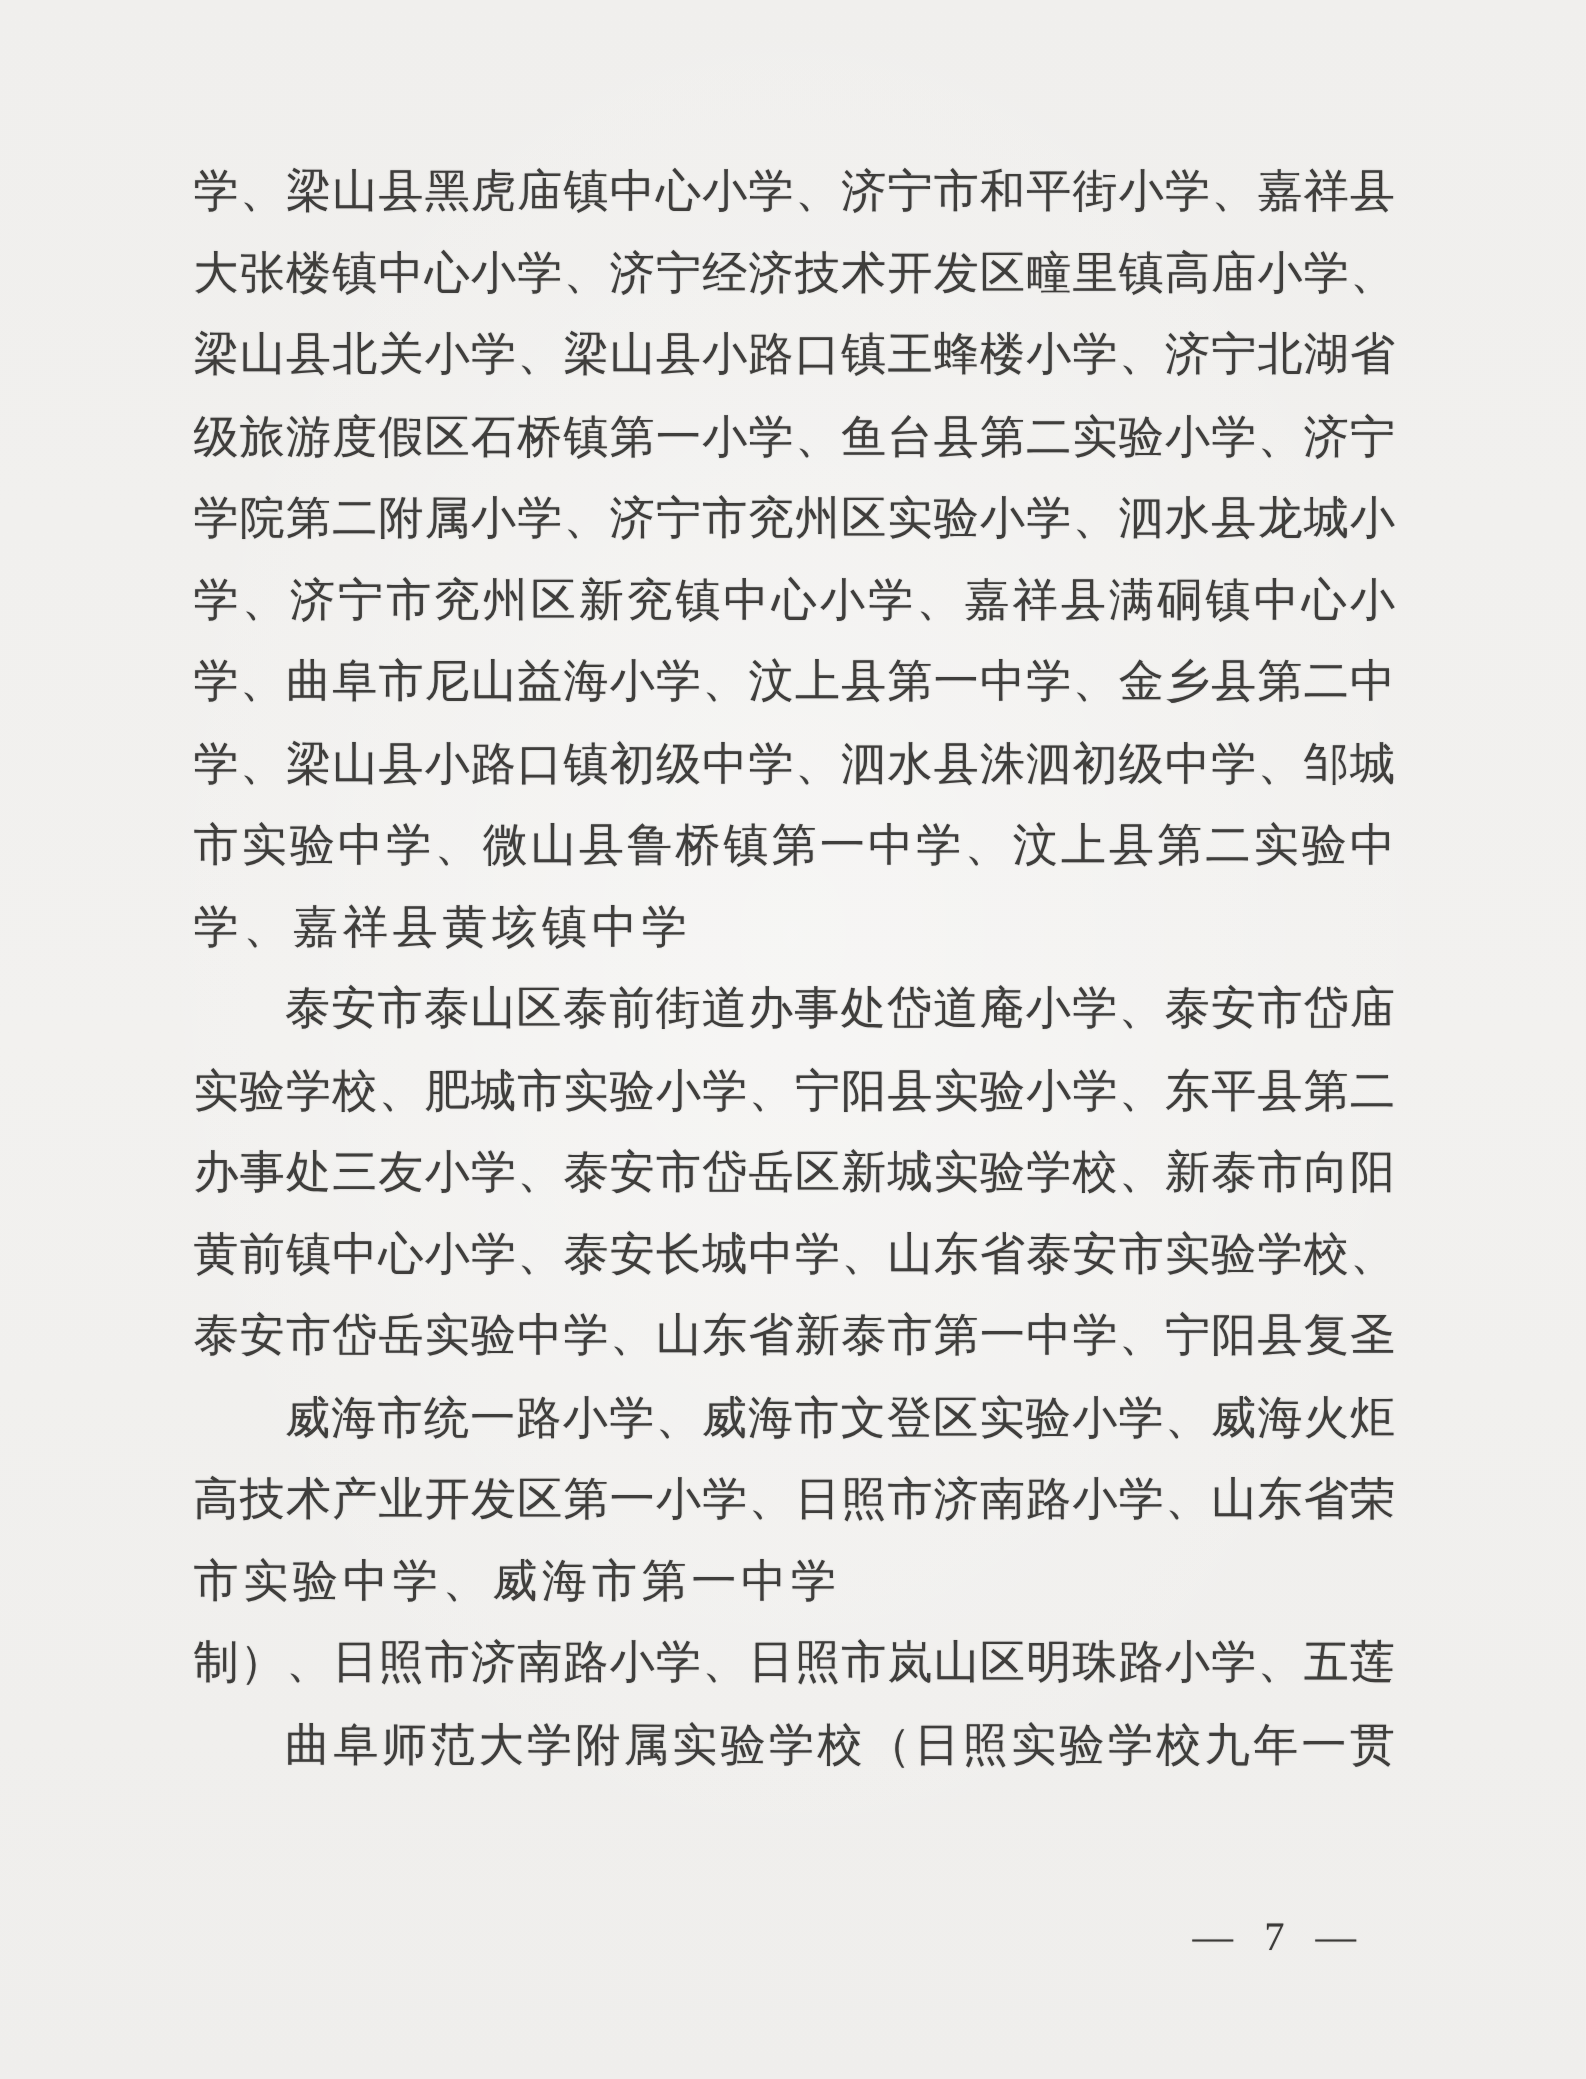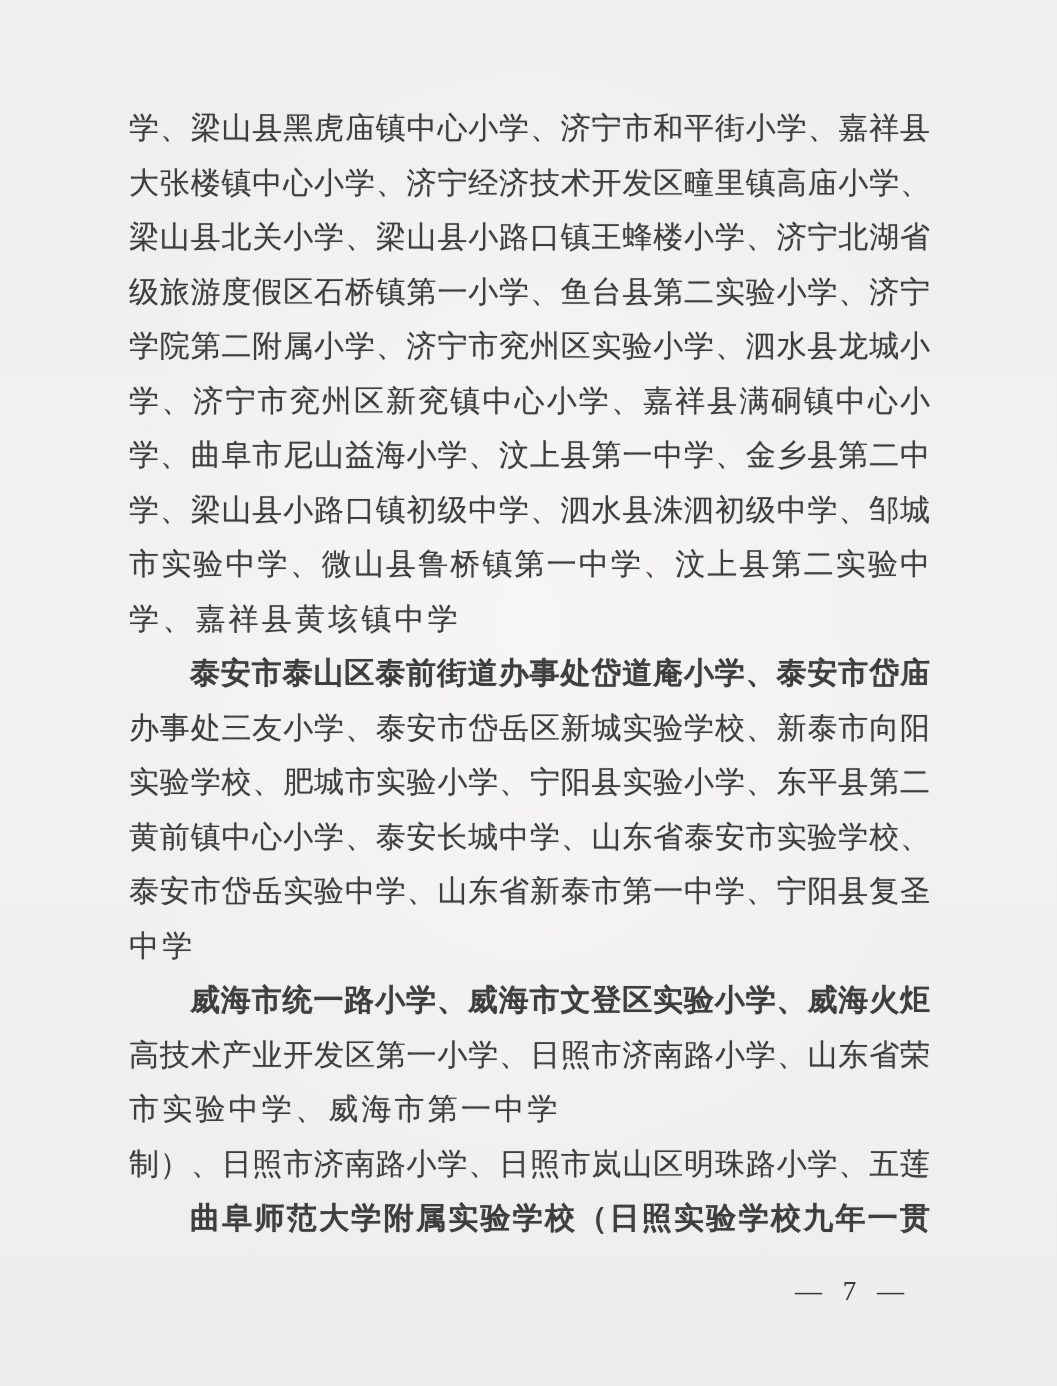--- a/index.html
+++ b/index.html
@@ -36,21 +36,20 @@
     width: 100%;
     line-height: 54.5px;
     height: 54.5px;
     text-align: justify;
     text-align-last: justify;
     text-justify: inter-character;
     overflow: hidden;
   }
   .line.indent {
     padding-left: 61px;
-    font-weight: bold;
   }
   .line.end {
     text-align: right;
     text-align-last: left;
     letter-spacing: 3.2px;
   }
   .page-number {
     position: absolute;
     top: 1276px;
     right: 146px;
@@ -76,25 +75,24 @@
       <div class="line">学院第二附属小学、济宁市兖州区实验小学、泗水县龙城小</div>
       <div class="line">学、济宁市兖州区新兖镇中心小学、嘉祥县满硐镇中心小</div>
       <div class="line">学、曲阜市尼山益海小学、汶上县第一中学、金乡县第二中</div>
       <div class="line">学、梁山县小路口镇初级中学、泗水县洙泗初级中学、邹城</div>
       <div class="line">市实验中学、微山县鲁桥镇第一中学、汶上县第二实验中</div>
       <div class="line end">学、嘉祥县黄垓镇中学</div>
     </div>
 
     <div class="para">
       <div class="line indent">泰安市泰山区泰前街道办事处岱道庵小学、泰安市岱庙</div>
+      <div class="line">实验学校、肥城市实验小学、宁阳县实验小学、东平县第二</div>
       <div class="line">办事处三友小学、泰安市岱岳区新城实验学校、新泰市向阳</div>
-      <div class="line">实验学校、肥城市实验小学、宁阳县实验小学、东平县第二</div>
       <div class="line">黄前镇中心小学、泰安长城中学、山东省泰安市实验学校、</div>
       <div class="line">泰安市岱岳实验中学、山东省新泰市第一中学、宁阳县复圣</div>
-      <div class="line end">中学</div>
     </div>
 
     <div class="para">
       <div class="line indent">威海市统一路小学、威海市文登区实验小学、威海火炬</div>
       <div class="line">高技术产业开发区第一小学、日照市济南路小学、山东省荣成</div>
       <div class="line end">市实验中学、威海市第一中学</div>
     </div>
 
     <div class="para">
       <div class="line">制）、日照市济南路小学、日照市岚山区明珠路小学、五莲</div>

